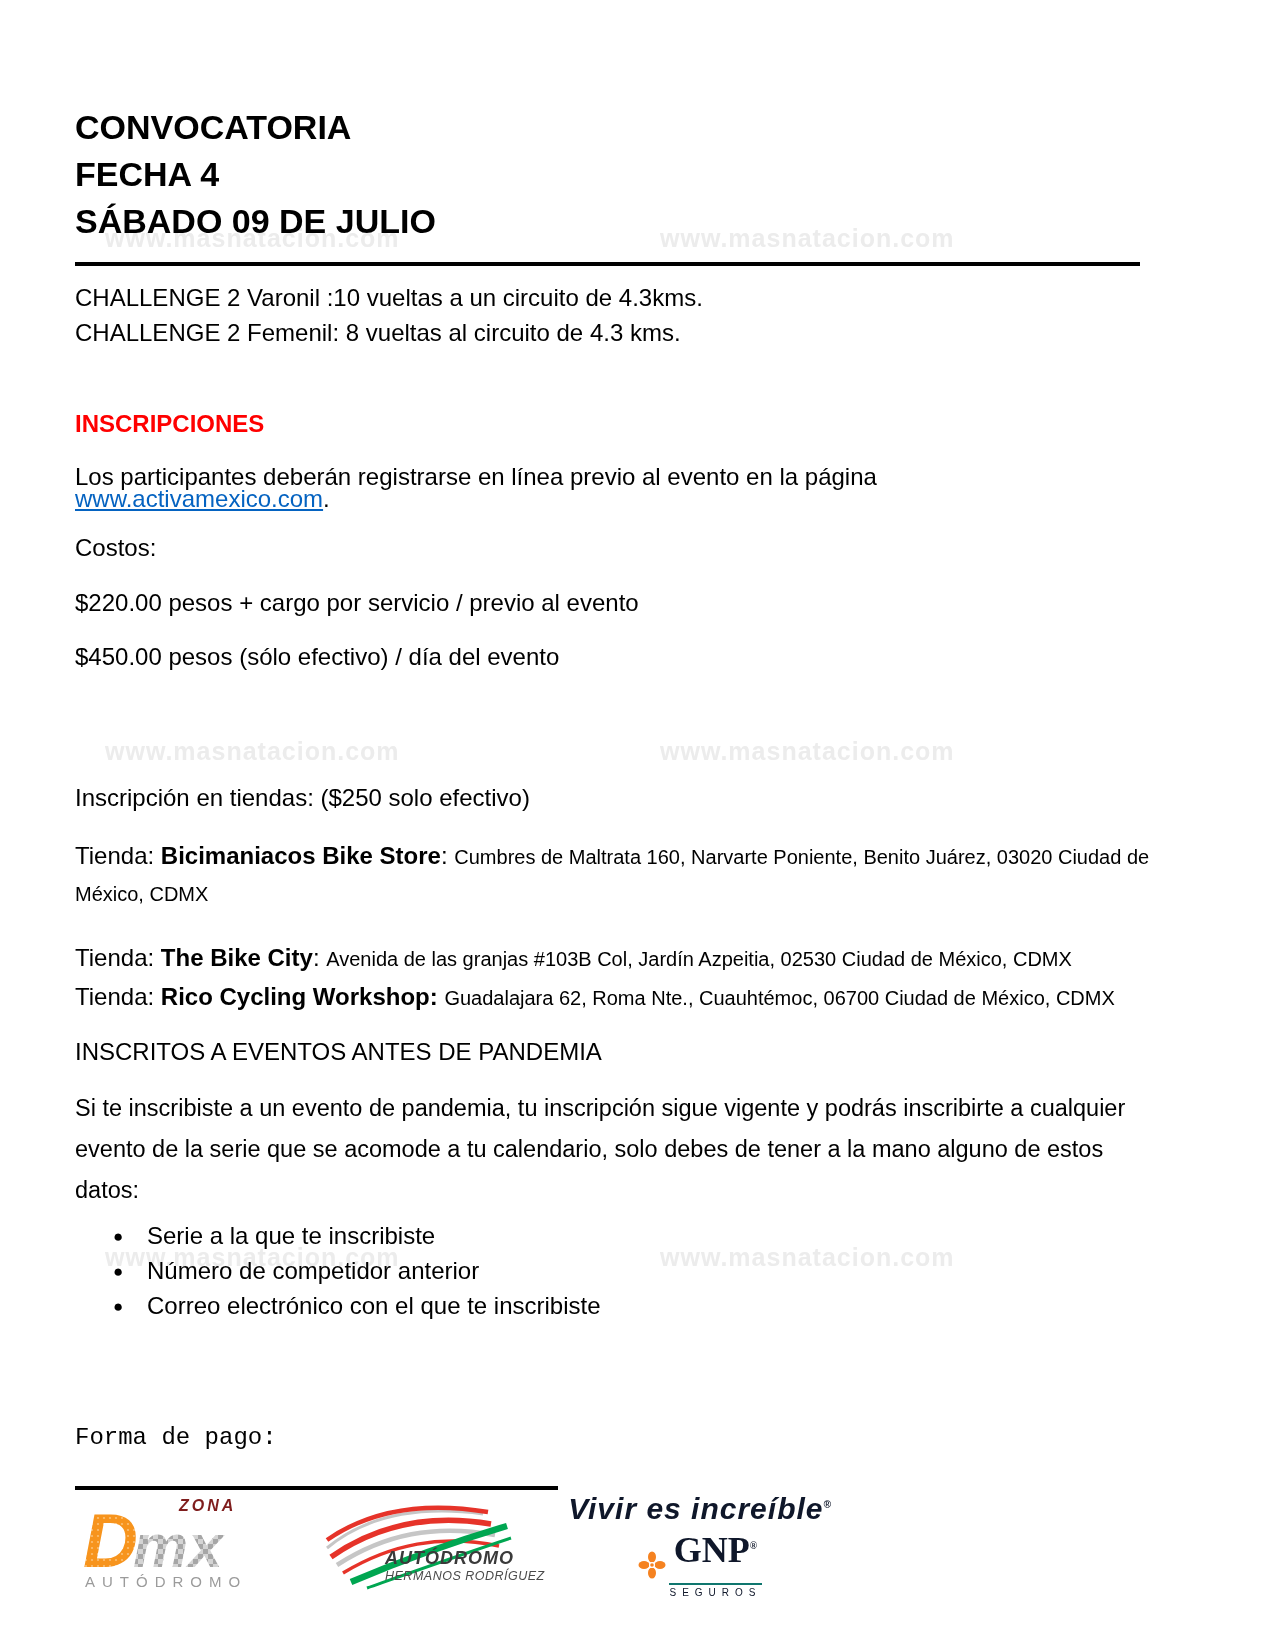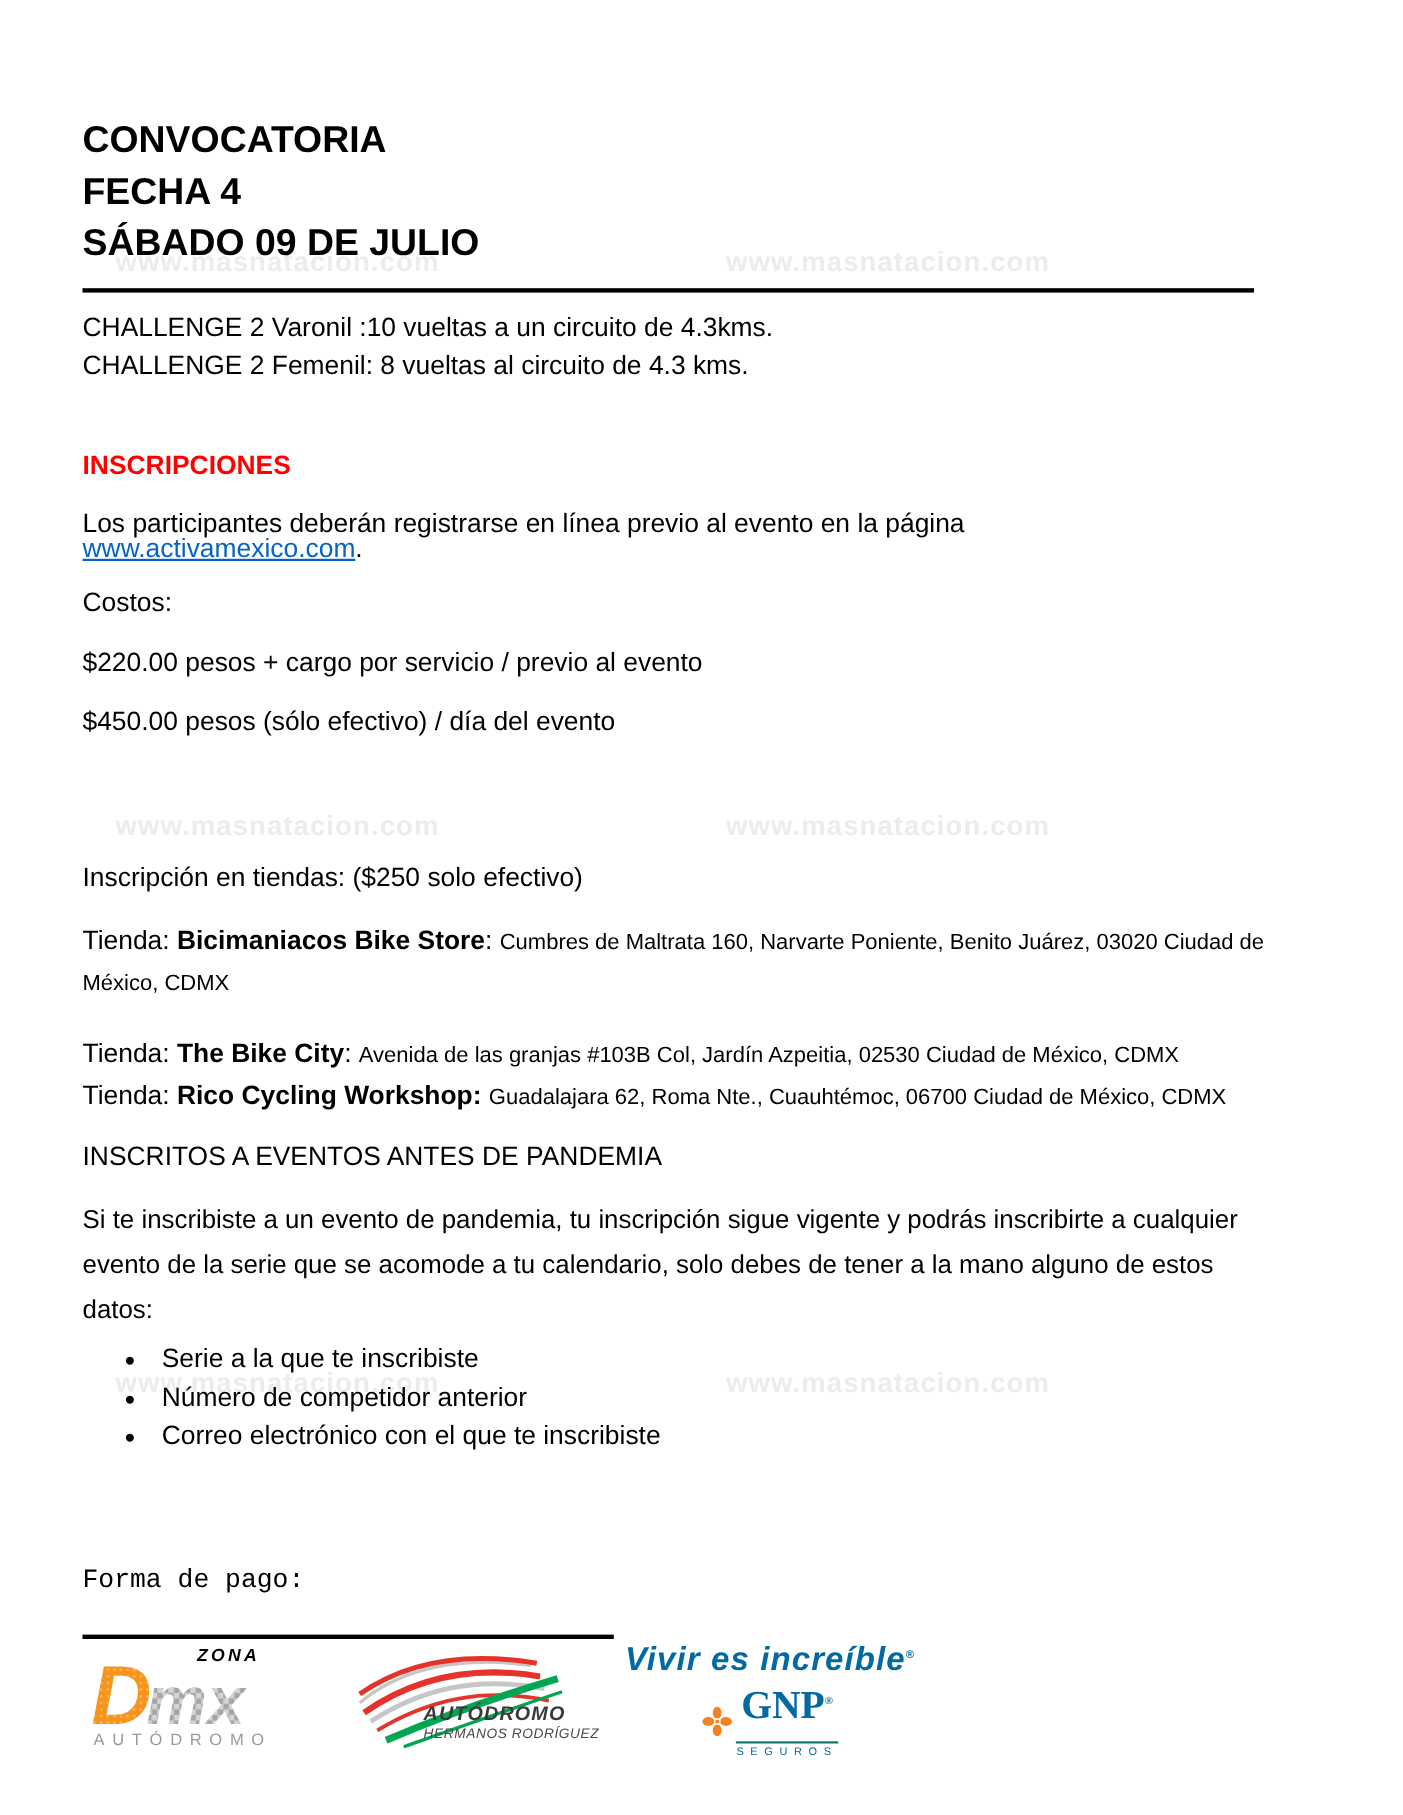--- a/index.html
+++ b/index.html
@@ -37,33 +37,33 @@
   .pand-para{top:1088px;left:75px;width:1075px;font-size:23.5px;line-height:41px;}
   .bullets{top:1218px;left:75px;width:1000px;list-style:none;margin:0;padding:0;}
   .bullets li{position:relative;padding-left:72px;font-size:24px;line-height:35px;}
   .bullets li::before{content:"\25CF";position:absolute;left:38px;top:1px;font-size:17px;}
   .note{top:1326px;left:75px;}
   .payment{top:1420px;left:75px;font-family:Liberation Mono, monospace;}
 
   
   .dmx-logo{top:1497px;left:83px;width:180px;height:100px;}
   .dmx-zona{position:absolute;top:0;left:96px;font-size:16px;font-weight:bold;font-style:italic;
-    color:#000000;letter-spacing:3px;}
+    color:#7f1d1d;letter-spacing:3px;}
   .dmx-word{position:absolute;top:12px;left:0;}
   .dmx-auto{position:absolute;top:76px;left:2px;font-size:15px;color:#9b9b9b;letter-spacing:7px;white-space:nowrap;}
 
   
   .ahr-logo{top:1502px;left:323px;width:210px;height:90px;}
   .ahr-swoosh{position:absolute;top:0;left:0;}
   .ahr-text{position:absolute;left:62px;top:46px;white-space:nowrap;}
   .ahr-name{font-size:18px;font-weight:bold;font-style:italic;color:#3a3a3a;letter-spacing:1px;}
   .ahr-sub{font-size:12.5px;font-style:italic;color:#4a4a4a;letter-spacing:0.5px;}
 
   
-  .gnp-logo{top:1492px;left:560px;width:280px;text-align:center;color:#0369a1;}
+  .gnp-logo{top:1492px;left:560px;width:280px;text-align:center;color:#0f172a;}
   .gnp-slogan{font-size:30px;font-style:italic;font-weight:600;letter-spacing:1px;white-space:nowrap;}
   .gnp-slogan sup,.gnp-name sup{font-size:10px;vertical-align:super;}
   .gnp-row{margin-top:6px;display:inline-flex;align-items:center;gap:3px;}
   .gnp-name{font-family:"Liberation Serif",serif;font-weight:bold;font-size:36px;
     border-bottom:2px solid #0f766e;padding:0 2px 15px 2px;line-height:1;}
   .gnp-sub{font-size:10px;letter-spacing:6px;margin-top:2px;}
 </style>
 </head>
 <body>
 

